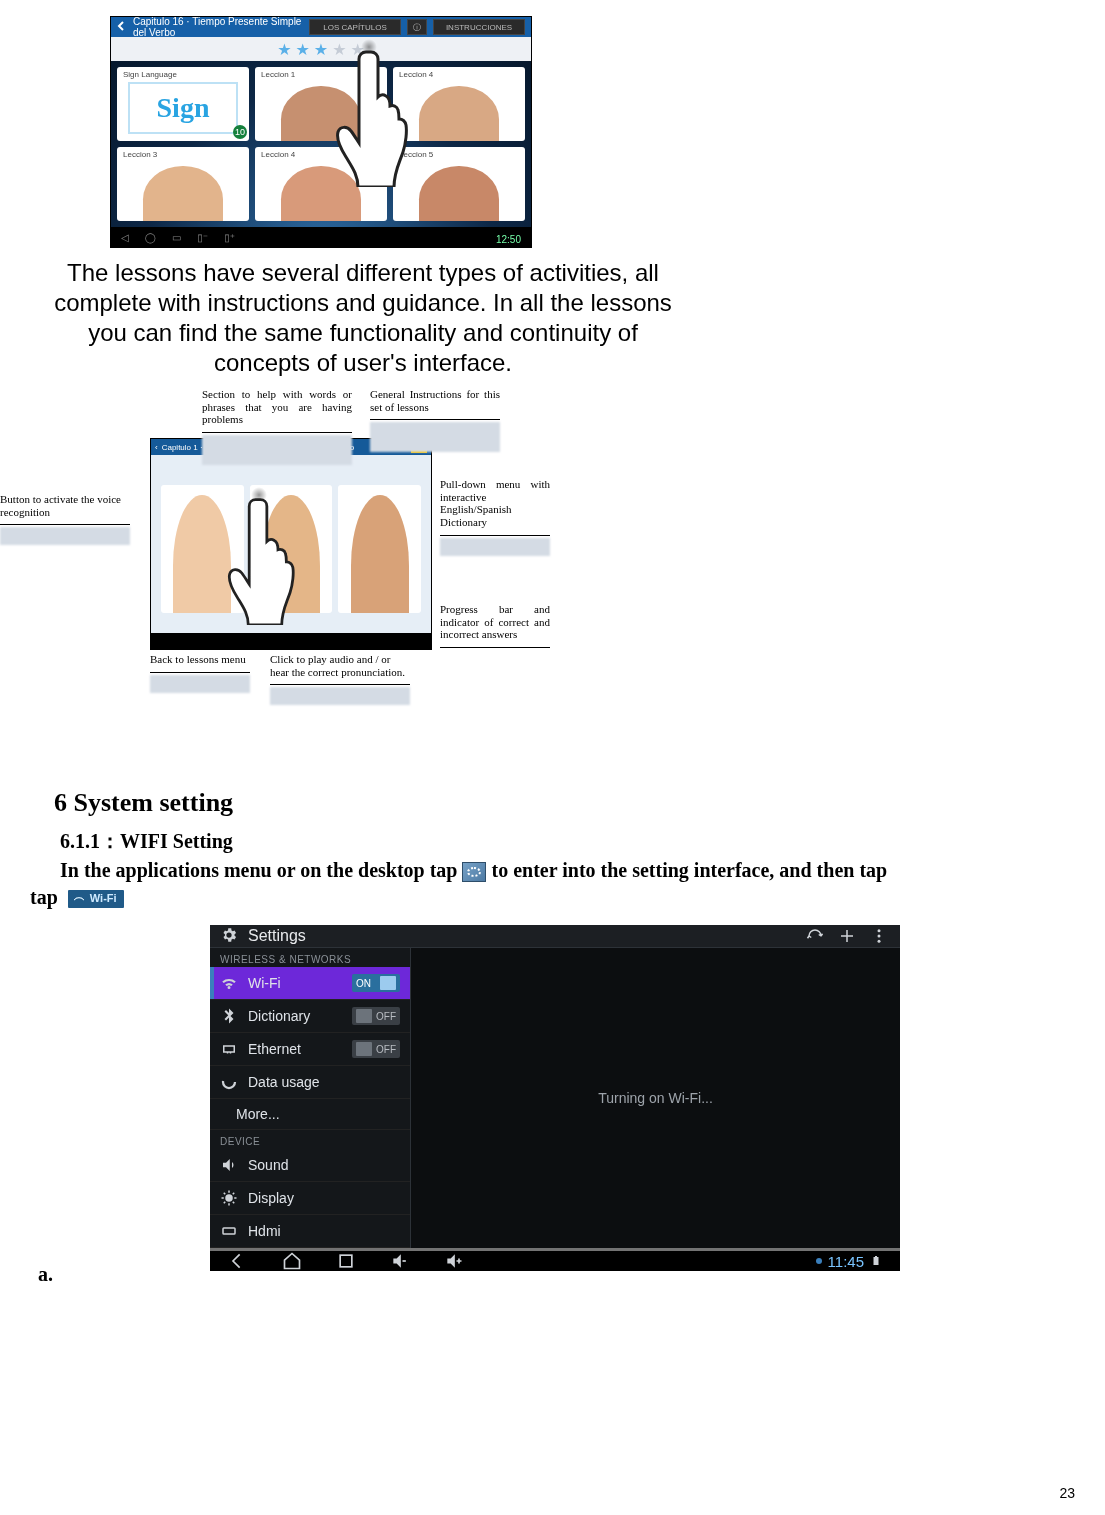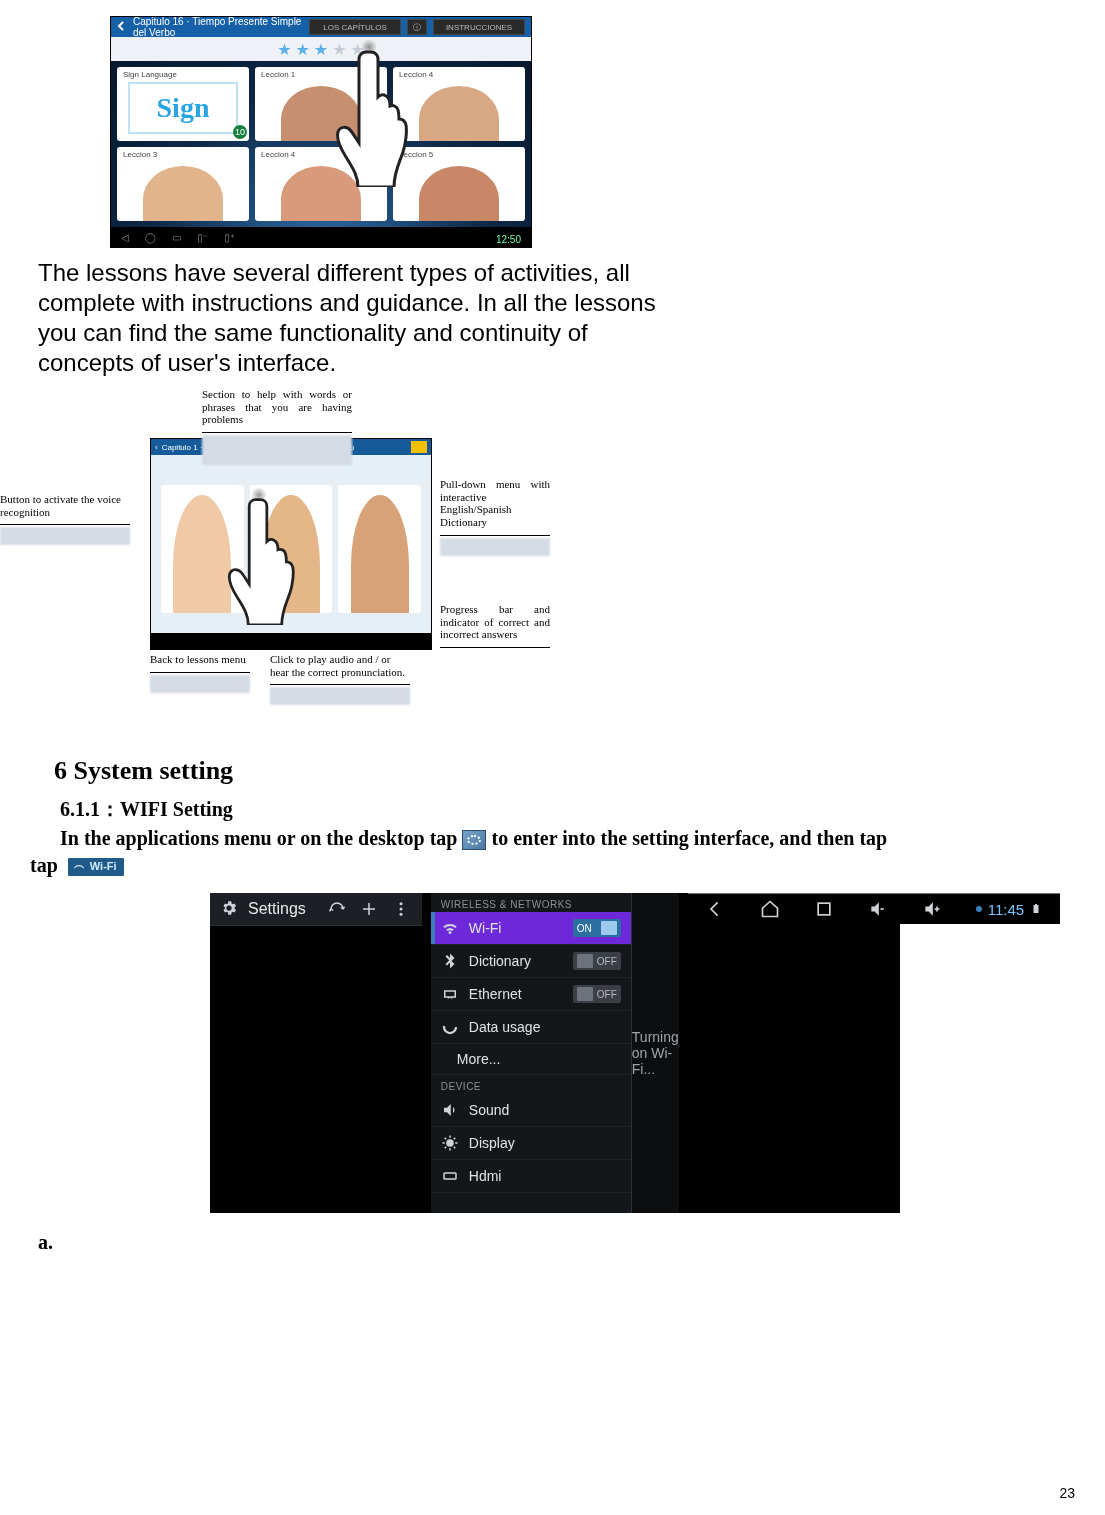--- a/index.html
+++ b/index.html
@@ -93,20 +93,21 @@
     background:radial-gradient(circle,#000 0%,rgba(0,0,0,0) 70%);
     opacity:.4;
   }
 
   
   .para-1 {
     margin: 6px 0 10px 8px;
     font-size: 24px;
     line-height: 1.25;
     max-width: 650px;
+    text-align: center;
   }
 
   
   .annotated-wrap {
     position:relative;
     width: 520px;
     margin-left: 0;
     height: 320px;
   }
   .shot-lesson-activity {
@@ -140,21 +141,21 @@
   .annot .line-ind {
     height:1px;background:#000;margin-top:6px;
   }
   .annot .blur-strip{
     width:100%;height:18px;background:#d4dbe4;margin-top:2px;
     filter:blur(1px);
   }
 
   
   .sec-6 {
-    margin-top: 48px;
+    margin-top: 80px;
   }
   .sec-6-title {
     font-family: 'Times New Roman', serif;
     font-size: 26px; font-weight:bold;
     margin-left: 24px;
   }
   .sec-611 {
     font-family:'Times New Roman', serif;
     font-size:20px; font-weight:bold;
     margin: 10px 0 0 30px;
@@ -190,21 +191,21 @@
   }
 
   
   .settings-shot-wrap{
     margin: 14px auto 10px 180px;
     width:690px;
   }
   .settings-shot{
     width:690px; height:320px; background:#000; color:#cfd3d8;
     font-family:Arial,Helvetica,sans-serif; font-size:14px;
-    position:relative; display:flex; flex-direction:row;gap:9px;
+    position:relative; display:flex; flex-direction:column;
   }
   .settings-top{
     height:32px; background:#1c1f23; display:flex; align-items:center;
     padding:0 10px; gap:10px; border-bottom:1px solid #2d3238;
   }
   .gear-svg{width:18px;height:18px;}
   .settings-top .title{color:#e8eaed;font-size:16px;}
   .settings-top .spacer{flex:1;}
   .top-icn{width:22px;height:22px;display:flex;align-items:center;justify-content:center;color:#b8bcc2;}
   .settings-body{flex:1;display:flex;}
@@ -236,21 +237,21 @@
   .toggle.on{background:#2a6f9e;justify-content:flex-start;}
   .toggle.on::after{content:'';width:16px;height:14px;background:#9ccbee;margin-left:auto;border-radius:1px;}
   .toggle.off{background:#3a3f45;justify-content:flex-end;color:#b8bcc2;}
   .toggle.off::before{content:'';width:16px;height:14px;background:#6c737b;margin-right:auto;border-radius:1px;}
   .settings-main{
     flex:1; display:flex; align-items:center; justify-content:center;
     color:#9da3aa; font-size:14px;
     background:#0c0e10;
   }
   .settings-nav{
-    height:30px;background:#000;border-top:1px solid #737373;
+    height:30px;background:#000;border-top:3px solid #737373;
     display:flex;align-items:center;gap:34px;padding:0 18px;color:#cfd3d8;
   }
   .settings-nav .nav-icn{width:20px;height:20px;}
   .settings-nav .clock{
     margin-left:auto;color:#79c4ff;font-size:15px; display:flex;align-items:center;gap:6px;
   }
   .clock .dot{width:6px;height:6px;border-radius:50%;background:#3a7fbc;}
 
   
   .step-a{
@@ -366,20 +367,25 @@
               <path d="M45 5c4 0 7 3 7 7v38c2-2 5-3 8-1 4 2 4 7 4 10 3-1 7 0 8 4 1 3 1 6 1 9 3 0 6 2 7 6 1 6 0 18-3 27-4 12-9 20-9 35H32c0-12-6-20-12-30-5-8-10-18-8-25 2-6 9-6 13-1 3 4 6 9 8 12V12c0-4 3-7 7-7z" fill="#fff" stroke="#222" stroke-width="3"></path>
             </svg>
           </div>
         </div>
       </div>
       <div class="act-navbar"></div>
     </div>
 
     <div class="annot" style="left:172px; top:0; width:150px; text-align:justify;">
       <span>Section to help with words or phrases that you are having problems</span>
+      <div class="line-ind"></div>
+      <div class="blur-strip" style="height:30px;"></div>
+    </div>
+    <div class="annot" style="left:340px; top:0; width:130px; text-align:justify;">
+      <span>General Instructions for this set of lessons</span>
       <div class="line-ind"></div>
       <div class="blur-strip" style="height:30px;"></div>
     </div>
     <div class="annot" style="left:-30px; top:105px; width:130px;">
       <span>Button to activate the voice recognition</span>
       <div class="line-ind"></div>
       <div class="blur-strip"></div>
     </div>
     <div class="annot" style="left:120px; top:265px; width:100px;">
       <span>Back to lessons menu</span>

